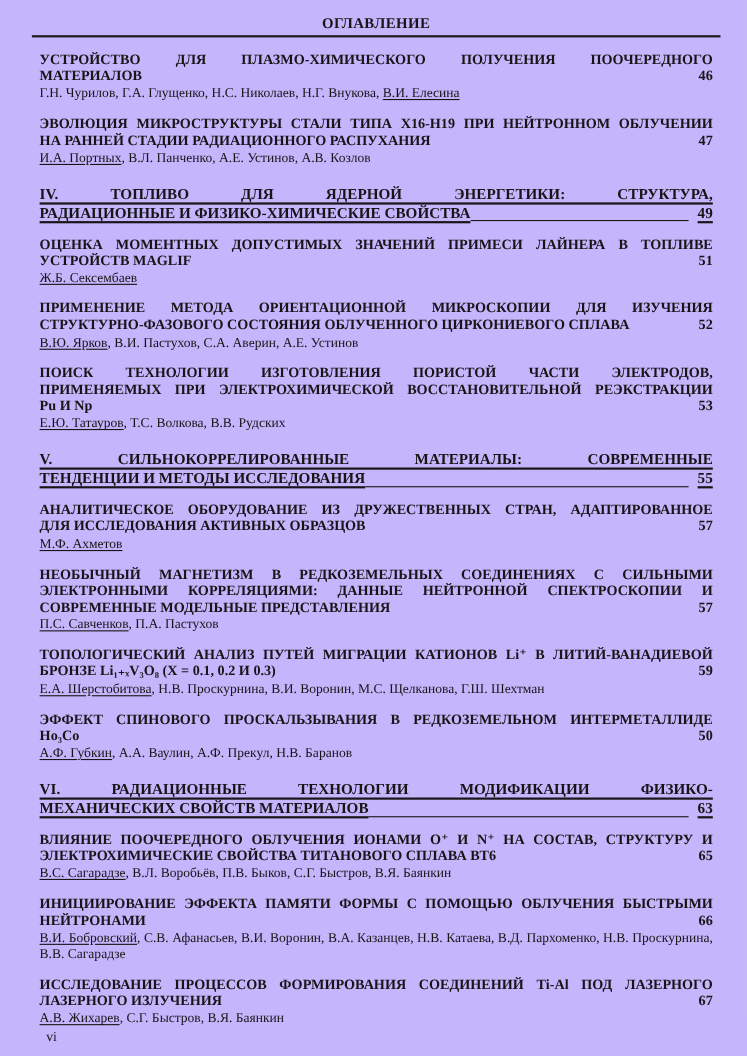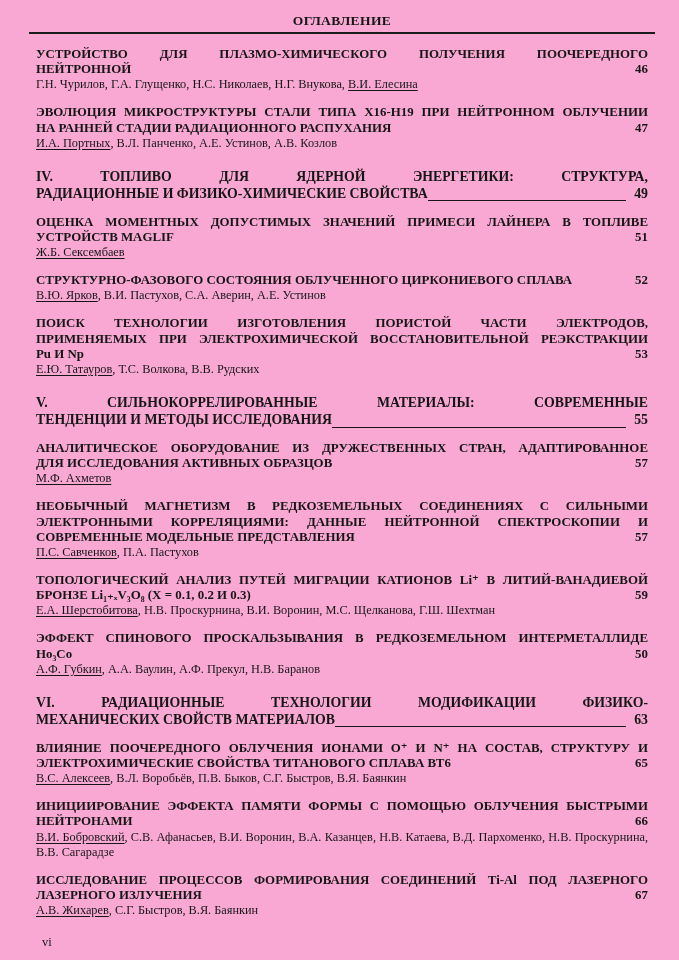--- a/index.html
+++ b/index.html
@@ -3,21 +3,21 @@
 <meta charset="utf-8">
 <style>
   html, body { margin: 0; padding: 0; background: #d9d9d9; }
   .page {
     position: relative;
     width: 679px;
     height: 960px;
     box-sizing: border-box;
     margin: 0 auto;
     padding: 12px 31px 0 36px;
-    background: #f9a8d4;
+    background: #c4b5fd;
     color: #161616;
     font-family: "Liberation Serif", "DejaVu Serif", serif;
     overflow: hidden;
   }
   .hdr {
     text-align: center;
     font-weight: 700;
     font-size: 13.5px;
     line-height: 17px;
     letter-spacing: 0.4px;
@@ -45,20 +45,21 @@
     margin-top: 0;
     font-weight: 400;
   }
   .u-name { text-decoration: underline; text-underline-offset: 2px; }
   .entry.section { margin-top: 17px; margin-bottom: 3px; }
   .entry.section .jl, .entry.section .tl-last {
     font-size: 13.8px;
     line-height: 17px;
   }
   .entry.section .jl, .entry.section .lt, .entry.section .pg {
+    text-decoration: underline;
     text-decoration-thickness: 1.6px;
     text-underline-offset: 3px;
   }
   .entry.section .fill {
     height: 0;
     border-bottom: 1.6px solid currentColor;
     position: relative;
     top: 3.5px;
     align-self: baseline;
   }
@@ -72,21 +73,21 @@
 </head>
 <body>
 
 <div class="page">
   <div class="hdr">ОГЛАВЛЕНИЕ</div>
   <div class="rule"></div>
   <div id="toc">
       <div class="entry">
         <div class="jl">УСТРОЙСТВО ДЛЯ ПЛАЗМО-ХИМИЧЕСКОГО ПОЛУЧЕНИЯ ПООЧЕРЕДНОГО</div>
         <div class="tl-last">
-          <span class="lt">НЕЙТРОННОЙ</span>
+          <span class="lt">МАТЕРИАЛОВ</span>
           <span class="fill"></span>
           <span class="pg">46</span>
         </div>
         <div class="authors"><span>Г.Н. Чурилов, Г.А. Глущенко, Н.С. Николаев, Н.Г. Внукова, </span><span class="u-name">В.И. Елесина</span><span></span></div>
       </div>
       <div class="entry">
         <div class="jl">ЭВОЛЮЦИЯ МИКРОСТРУКТУРЫ СТАЛИ ТИПА Х16-Н19 ПРИ НЕЙТРОННОМ ОБЛУЧЕНИИ</div>
         <div class="tl-last">
           <span class="lt">НА РАННЕЙ СТАДИИ РАДИАЦИОННОГО РАСПУХАНИЯ</span>
           <span class="fill"></span>
@@ -105,20 +106,21 @@
       <div class="entry">
         <div class="jl">ОЦЕНКА МОМЕНТНЫХ ДОПУСТИМЫХ ЗНАЧЕНИЙ ПРИМЕСИ ЛАЙНЕРА В ТОПЛИВЕ</div>
         <div class="tl-last">
           <span class="lt">УСТРОЙСТВ MAGLIF</span>
           <span class="fill"></span>
           <span class="pg">51</span>
         </div>
         <div class="authors"><span></span><span class="u-name">Ж.Б. Сексембаев</span><span></span></div>
       </div>
       <div class="entry">
+        <div class="jl">ПРИМЕНЕНИЕ МЕТОДА ОРИЕНТАЦИОННОЙ МИКРОСКОПИИ ДЛЯ ИЗУЧЕНИЯ</div>
         <div class="tl-last">
           <span class="lt">СТРУКТУРНО-ФАЗОВОГО СОСТОЯНИЯ ОБЛУЧЕННОГО ЦИРКОНИЕВОГО СПЛАВА</span>
           <span class="fill"></span>
           <span class="pg">52</span>
         </div>
         <div class="authors"><span></span><span class="u-name">В.Ю. Ярков</span><span>, В.И. Пастухов, С.А. Аверин, А.Е. Устинов</span></div>
       </div>
       <div class="entry">
         <div class="jl">ПОИСК ТЕХНОЛОГИИ ИЗГОТОВЛЕНИЯ ПОРИСТОЙ ЧАСТИ ЭЛЕКТРОДОВ,</div>
         <div class="jl">ПРИМЕНЯЕМЫХ ПРИ ЭЛЕКТРОХИМИЧЕСКОЙ ВОССТАНОВИТЕЛЬНОЙ РЕЭКСТРАКЦИИ</div>
@@ -182,21 +184,21 @@
           <span class="pg">63</span>
         </div>
       </div>
       <div class="entry">
         <div class="jl">ВЛИЯНИЕ ПООЧЕРЕДНОГО ОБЛУЧЕНИЯ ИОНАМИ O⁺ И N⁺ НА СОСТАВ, СТРУКТУРУ И</div>
         <div class="tl-last">
           <span class="lt">ЭЛЕКТРОХИМИЧЕСКИЕ СВОЙСТВА ТИТАНОВОГО СПЛАВА ВТ6</span>
           <span class="fill"></span>
           <span class="pg">65</span>
         </div>
-        <div class="authors"><span></span><span class="u-name">В.С. Алексеев</span><span>, В.Л. Воробьёв, П.В. Быков, С.Г. Быстров, В.Я. Баянкин</span></div>
+        <div class="authors"><span></span><span class="u-name">В.С. Сагарадзе</span><span>, В.Л. Воробьёв, П.В. Быков, С.Г. Быстров, В.Я. Баянкин</span></div>
       </div>
       <div class="entry">
         <div class="jl">ИНИЦИИРОВАНИЕ ЭФФЕКТА ПАМЯТИ ФОРМЫ С ПОМОЩЬЮ ОБЛУЧЕНИЯ БЫСТРЫМИ</div>
         <div class="tl-last">
           <span class="lt">НЕЙТРОНАМИ</span>
           <span class="fill"></span>
           <span class="pg">66</span>
         </div>
         <div class="authors"><span></span><span class="u-name">В.И. Бобровский</span><span>, С.В. Афанасьев, В.И. Воронин, В.А. Казанцев, Н.В. Катаева, В.Д. Пархоменко, Н.В. Проскурнина, В.В. Сагарадзе</span></div>
       </div>

